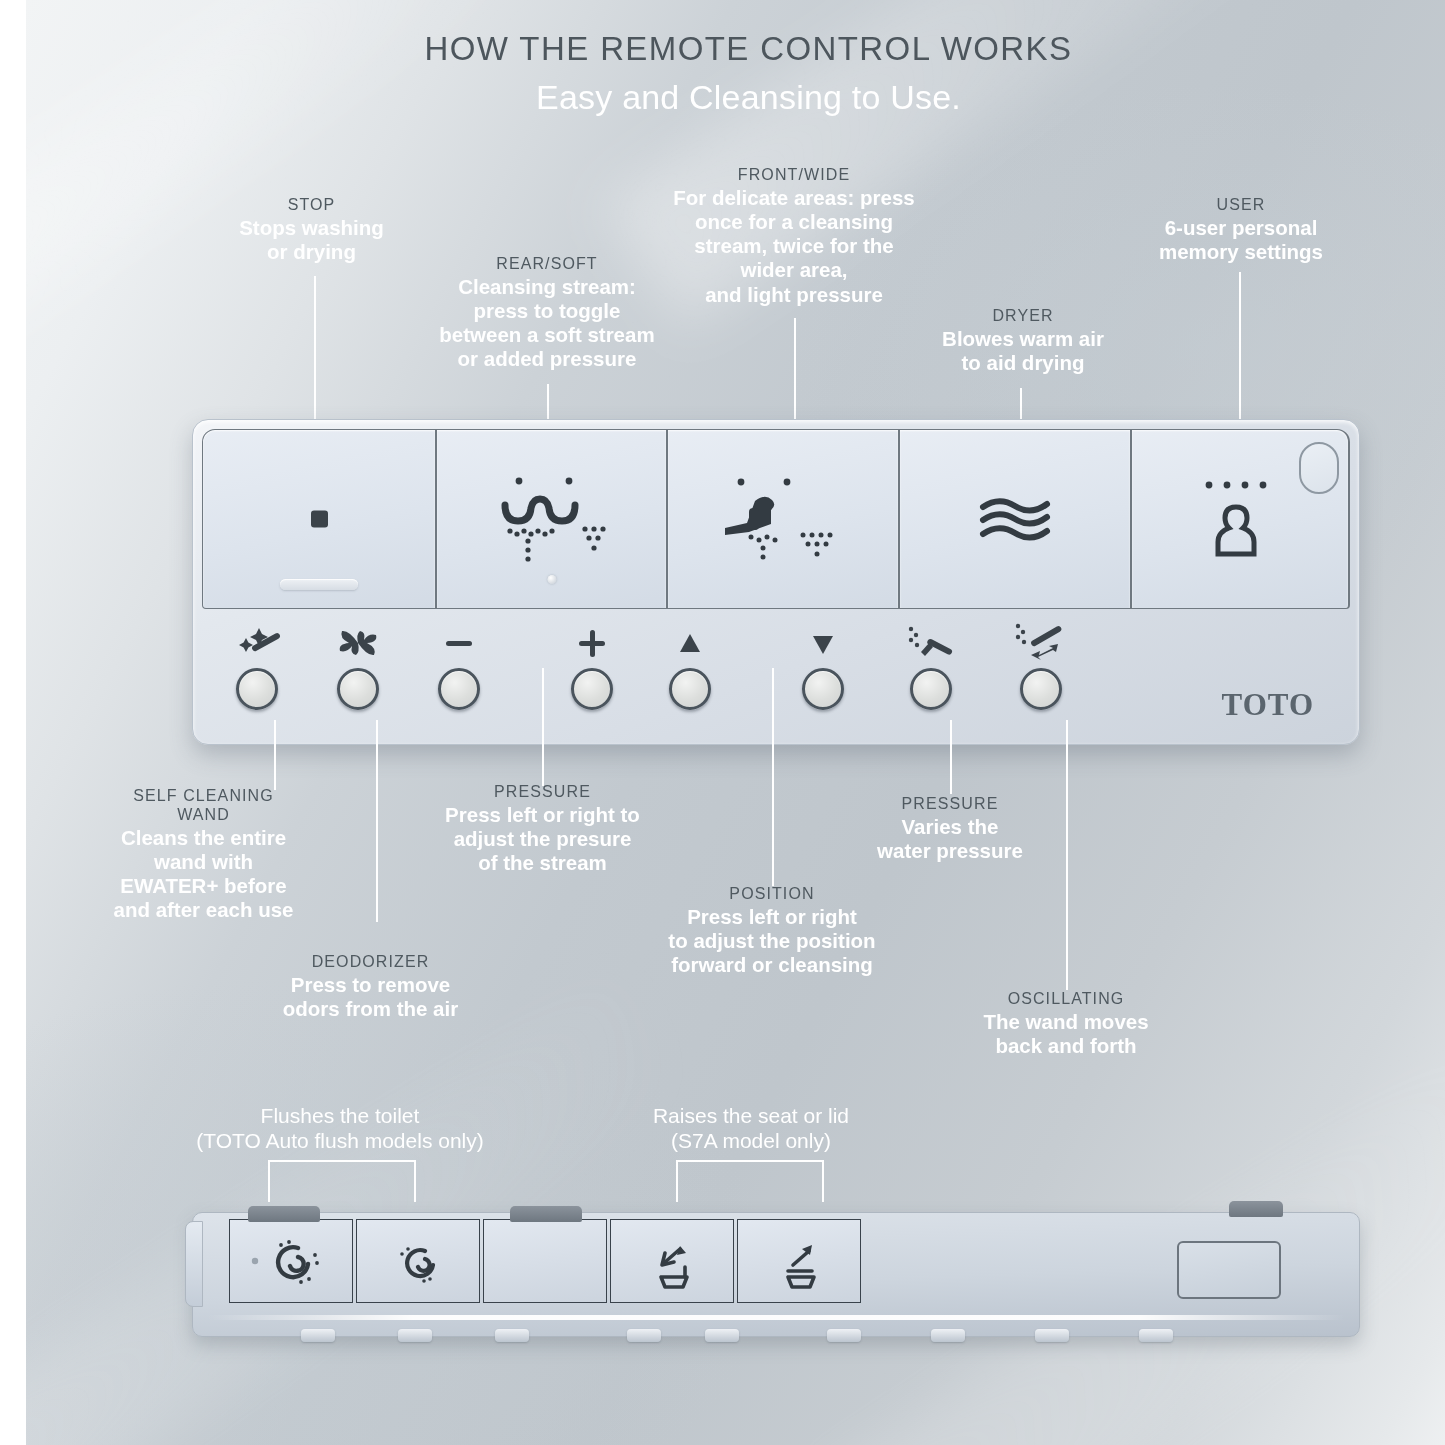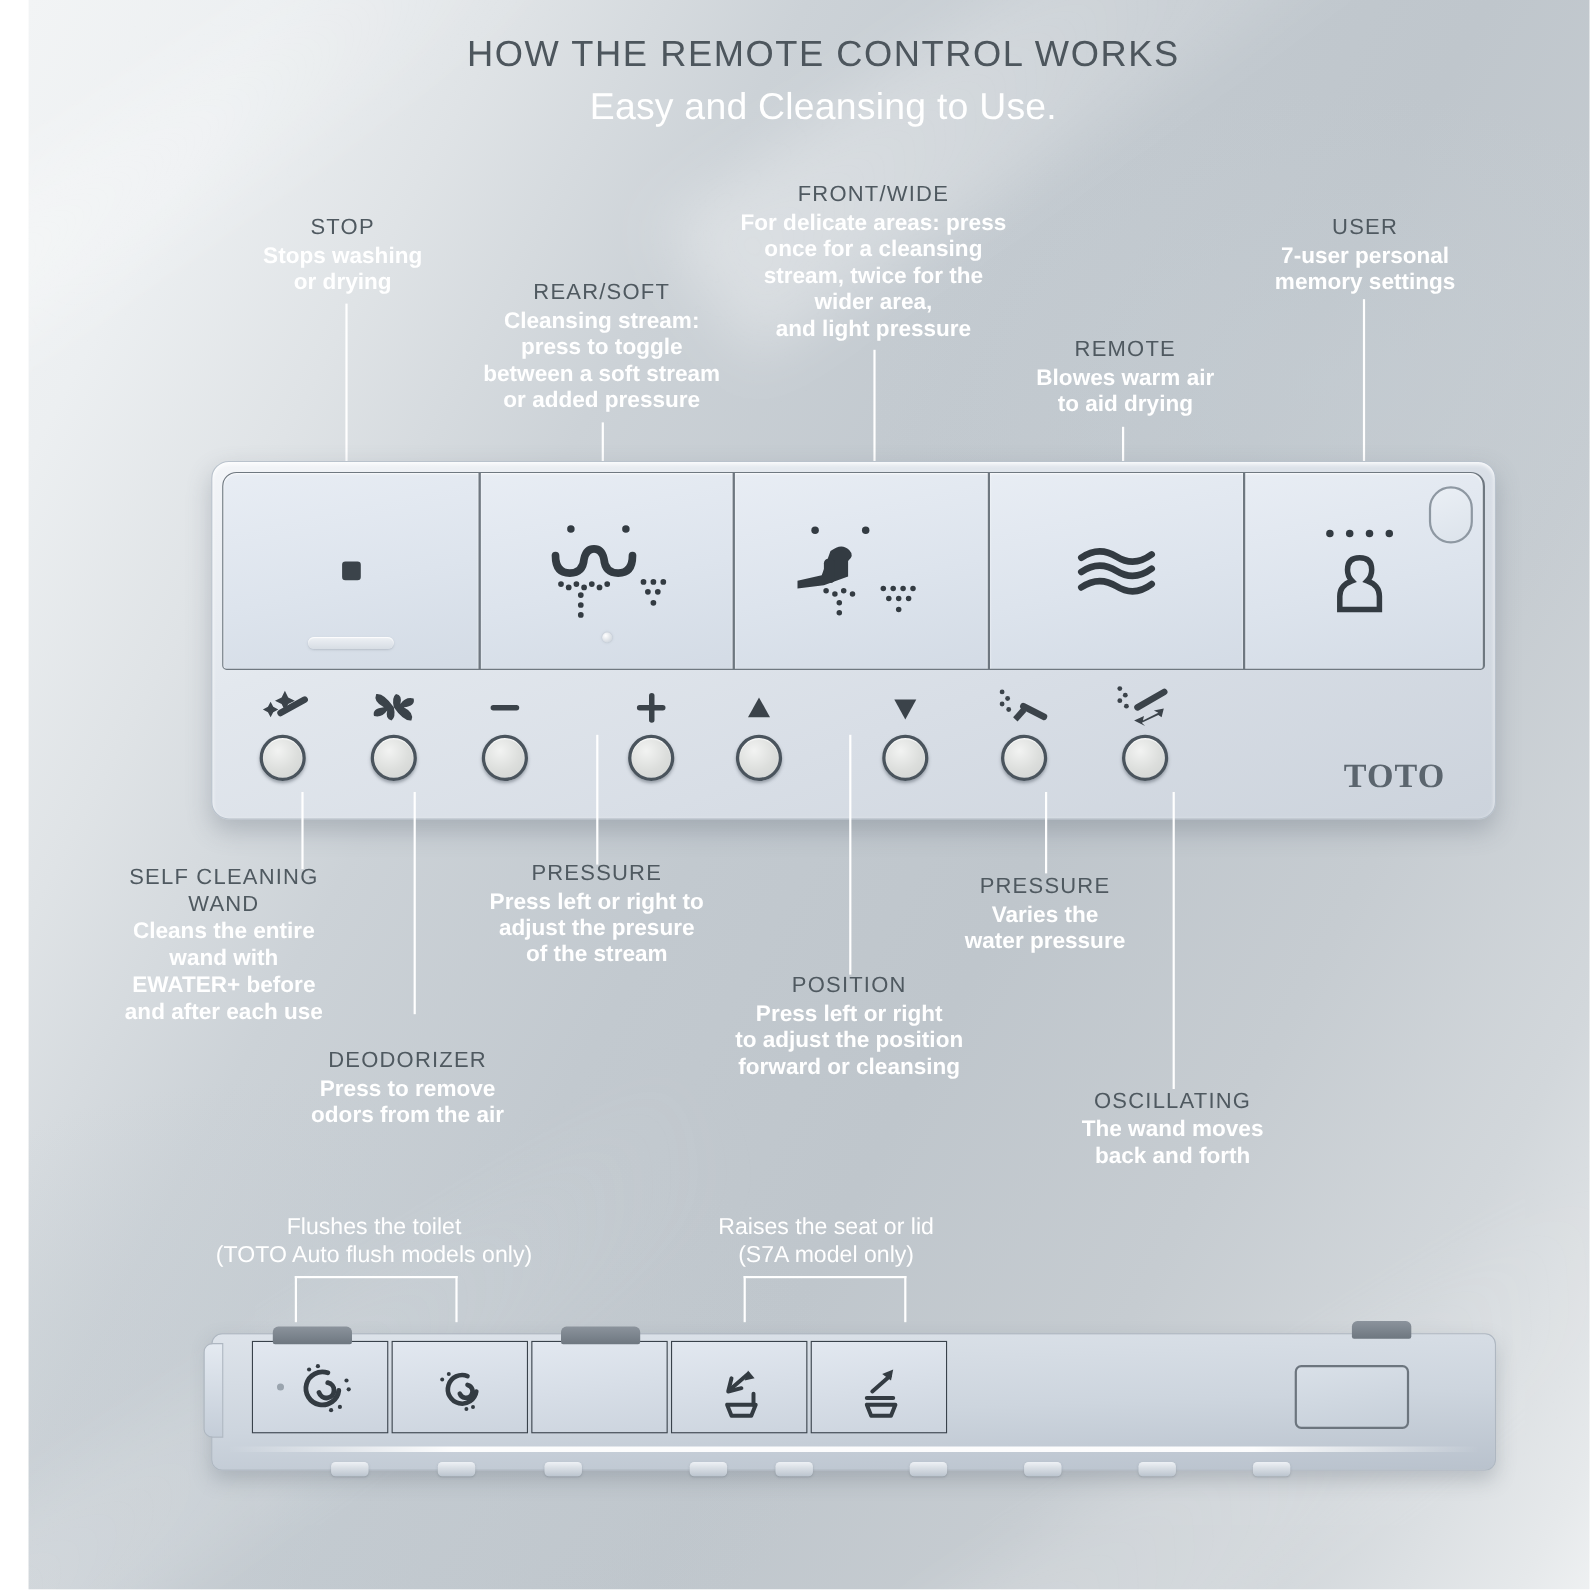--- a/index.html
+++ b/index.html
@@ -50,21 +50,21 @@
     color: #4d565d; font-weight: 400;
   }
   .title-sub {
     font-size: 34px; color: #ffffff; font-weight: 400;
     margin-top: 10px; letter-spacing: 0.2px;
   }
 
   
   .callout { position: absolute; text-align: center; }
   .callout .hd {
-    color: #4f5960; font-size: 20px; letter-spacing: 1.1px;
+    color: #4f5960; font-size: 16px; letter-spacing: 1.1px;
     font-weight: 400; line-height: 1.18;
   }
   .callout .bd {
     color: #ffffff; font-size: 20.5px; line-height: 1.18;
     font-weight: 700; margin-top: 1px;
   }
   
   .callout.light .bd { font-weight: 400; font-size: 21px; }
 
   
@@ -246,29 +246,29 @@
     <div class="hd">FRONT/WIDE</div>
     <div class="bd" style="white-space:pre-line">For delicate areas: press
 once for a cleansing
 stream,  twice for the
 wider area,
 and light pressure</div>
   </div>
   <div class="leader" style="left:768px; top:318px; height:170px;"></div>
 
   <div class="callout" style="left:872px; top:307px; width:250px;">
-    <div class="hd">REMOTE</div>
+    <div class="hd">DRYER</div>
     <div class="bd" style="white-space:pre-line">Blowes warm air
 to aid drying</div>
   </div>
   <div class="leader" style="left:994px; top:388px; height:100px;"></div>
 
   <div class="callout" style="left:1090px; top:196px; width:250px;">
     <div class="hd">USER</div>
-    <div class="bd" style="white-space:pre-line">7-user personal
+    <div class="bd" style="white-space:pre-line">6-user personal
 memory settings</div>
   </div>
   <div class="leader" style="left:1213px; top:272px; height:196px;"></div>
 
   <div id="remote-front">
 
     <div class="panel-row">
 
       <div class="panel" style="width:235px;">
         <div class="glyph">

